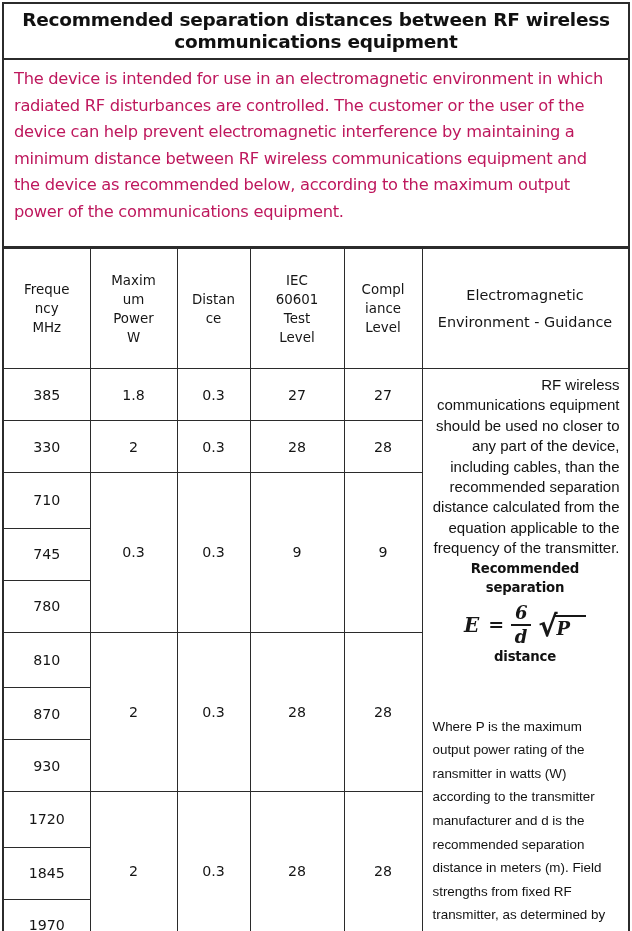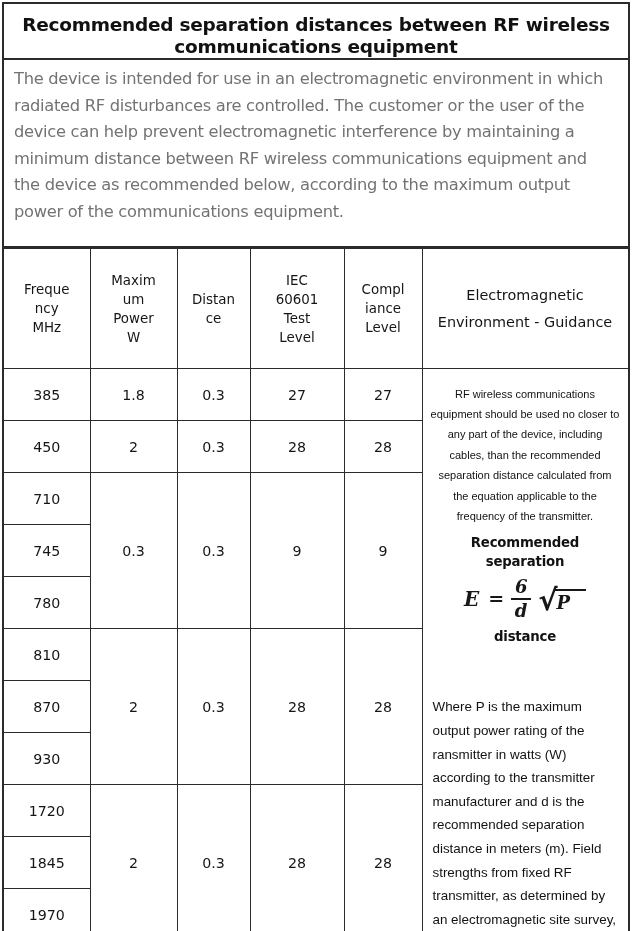--- a/index.html
+++ b/index.html
@@ -35,21 +35,21 @@
     background: #fff;
     overflow: hidden;
   }
 
   
   .title-row {
     box-sizing: border-box;
     height: 56px;
     border-bottom: 2px solid #2b2b2b;
     display: flex;
-    align-items: flex-end;
+    align-items: center;
     justify-content: center;
     padding: 0 18px;
   }
   .title-text {
     font-family: "DejaVu Sans", sans-serif;
     font-weight: bold;
     font-size: 18.5px;
     line-height: 22px;
     text-align: center;
     letter-spacing: -0.25px;
@@ -60,21 +60,21 @@
   .intro-row {
     box-sizing: border-box;
     height: 188px;
     border-bottom: 2px solid #2b2b2b;
     padding: 6px 14px 0 10px;
   }
   .intro-text {
     font-family: "DejaVu Sans", sans-serif;
     font-size: 16.3px;
     line-height: 26.6px;
-    color: #737373;
+    color: #be185d;
     letter-spacing: -0.3px;
   }
 
   
   table.grid {
     border-collapse: collapse;
     table-layout: fixed;
     width: 624px;
   }
   table.grid td {
@@ -116,31 +116,30 @@
   .guid-cell {
     vertical-align: top;
     padding: 0;
   }
   .guid-inner {
     padding: 6px 8px 0 8px;
     font-family: "Liberation Sans", sans-serif;
     color: #121212;
   }
   .guid-p1 {
-    text-align: center;
-    font-size: 11px;
+    text-align: right;
+    font-size: 15px;
     line-height: 20.4px;
   }
   .guid-bold {
     text-align: center;
     font-family: "DejaVu Sans", sans-serif;
     font-weight: bold;
     font-size: 13.3px;
     line-height: 19px;
-    margin-top: 7px;
     letter-spacing: -0.2px;
   }
 
   
   .formula {
     display: flex;
     align-items: center;
     justify-content: center;
     margin: 7px 0 1px 0;
     height: 42px;
@@ -287,21 +286,21 @@
               <div class="guid-bold">distance</div>
 
               <div class="spacer-8"></div>
 
               <div class="guid-p2">Where P is the maximum output power rating of the ransmitter in watts (W) according to the transmitter manufacturer and d is the recommended separation distance in meters (m). Field strengths from fixed RF transmitter, as determined by an electromagnetic site survey,</div>
             </div>
           </td>
         </tr>
 
         <tr>
-          <td class="num freq noleft">450</td>
+          <td class="num freq noleft">330</td>
           <td class="num">2</td>
           <td class="num">0.3</td>
           <td class="num">28</td>
           <td class="num">28</td>
         </tr>
 
         <tr>
           <td class="num freq noleft">710</td>
           <td class="num" rowspan="3">0.3</td>
           <td class="num" rowspan="3">0.3</td>

